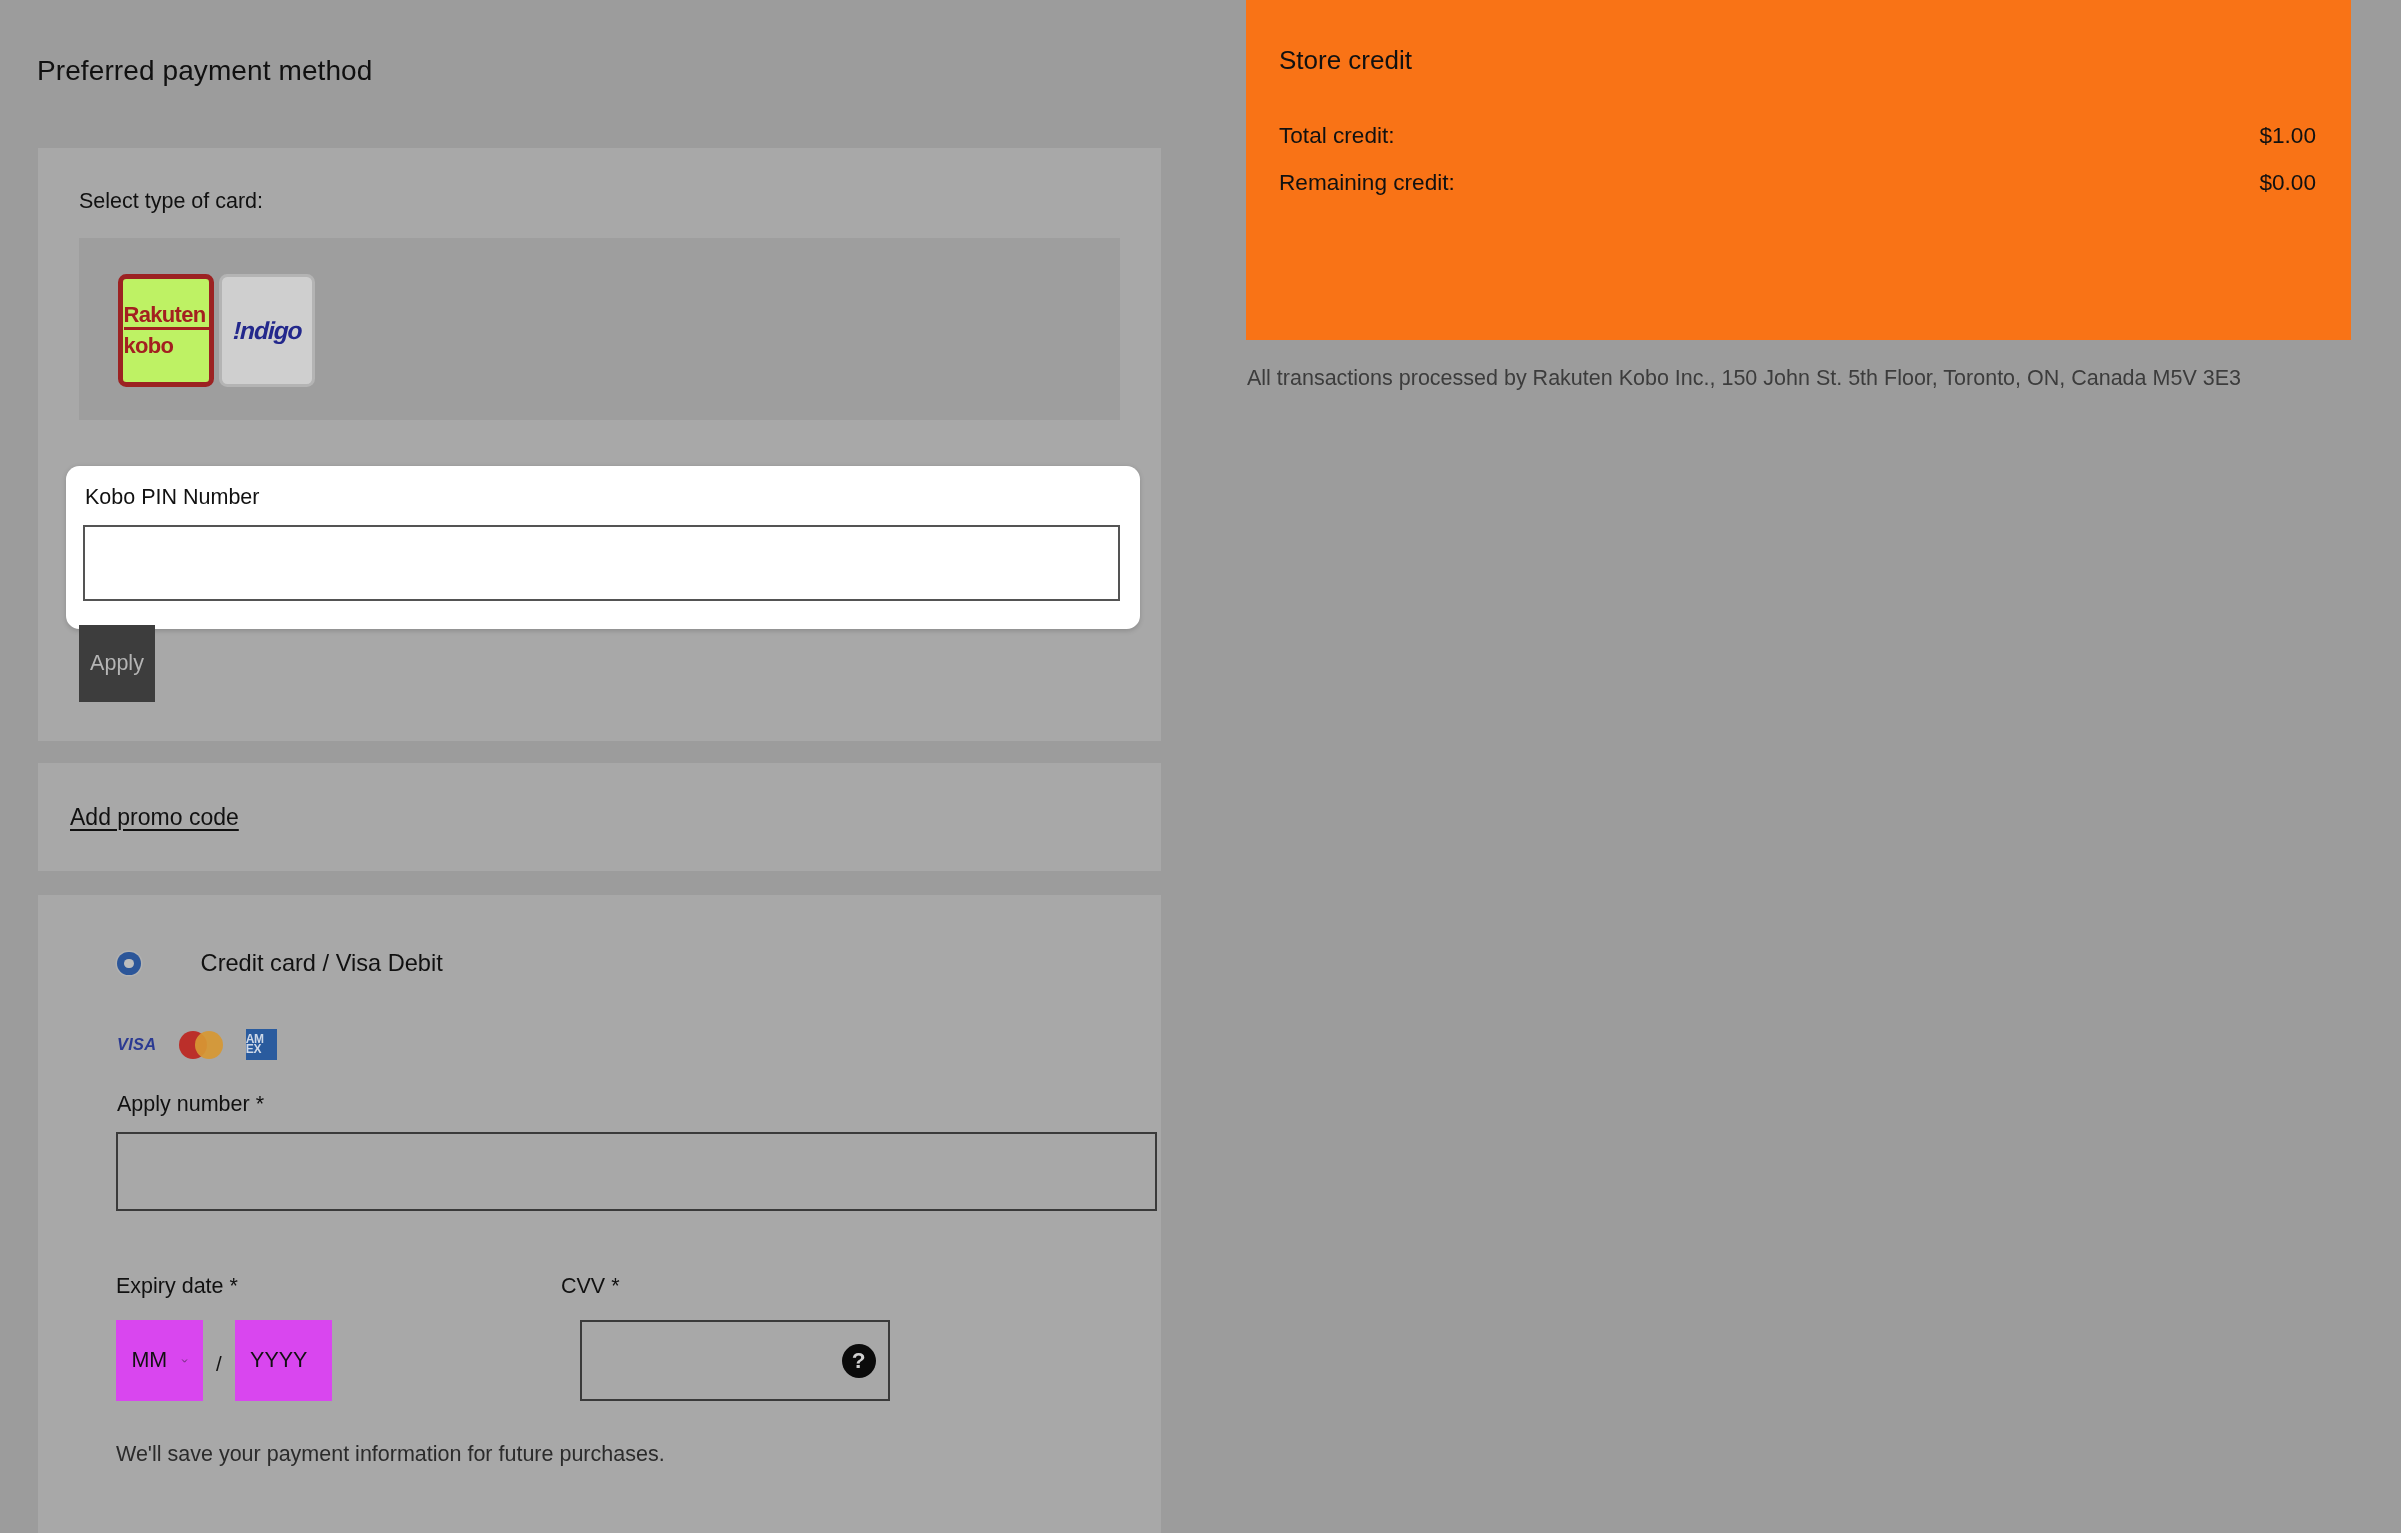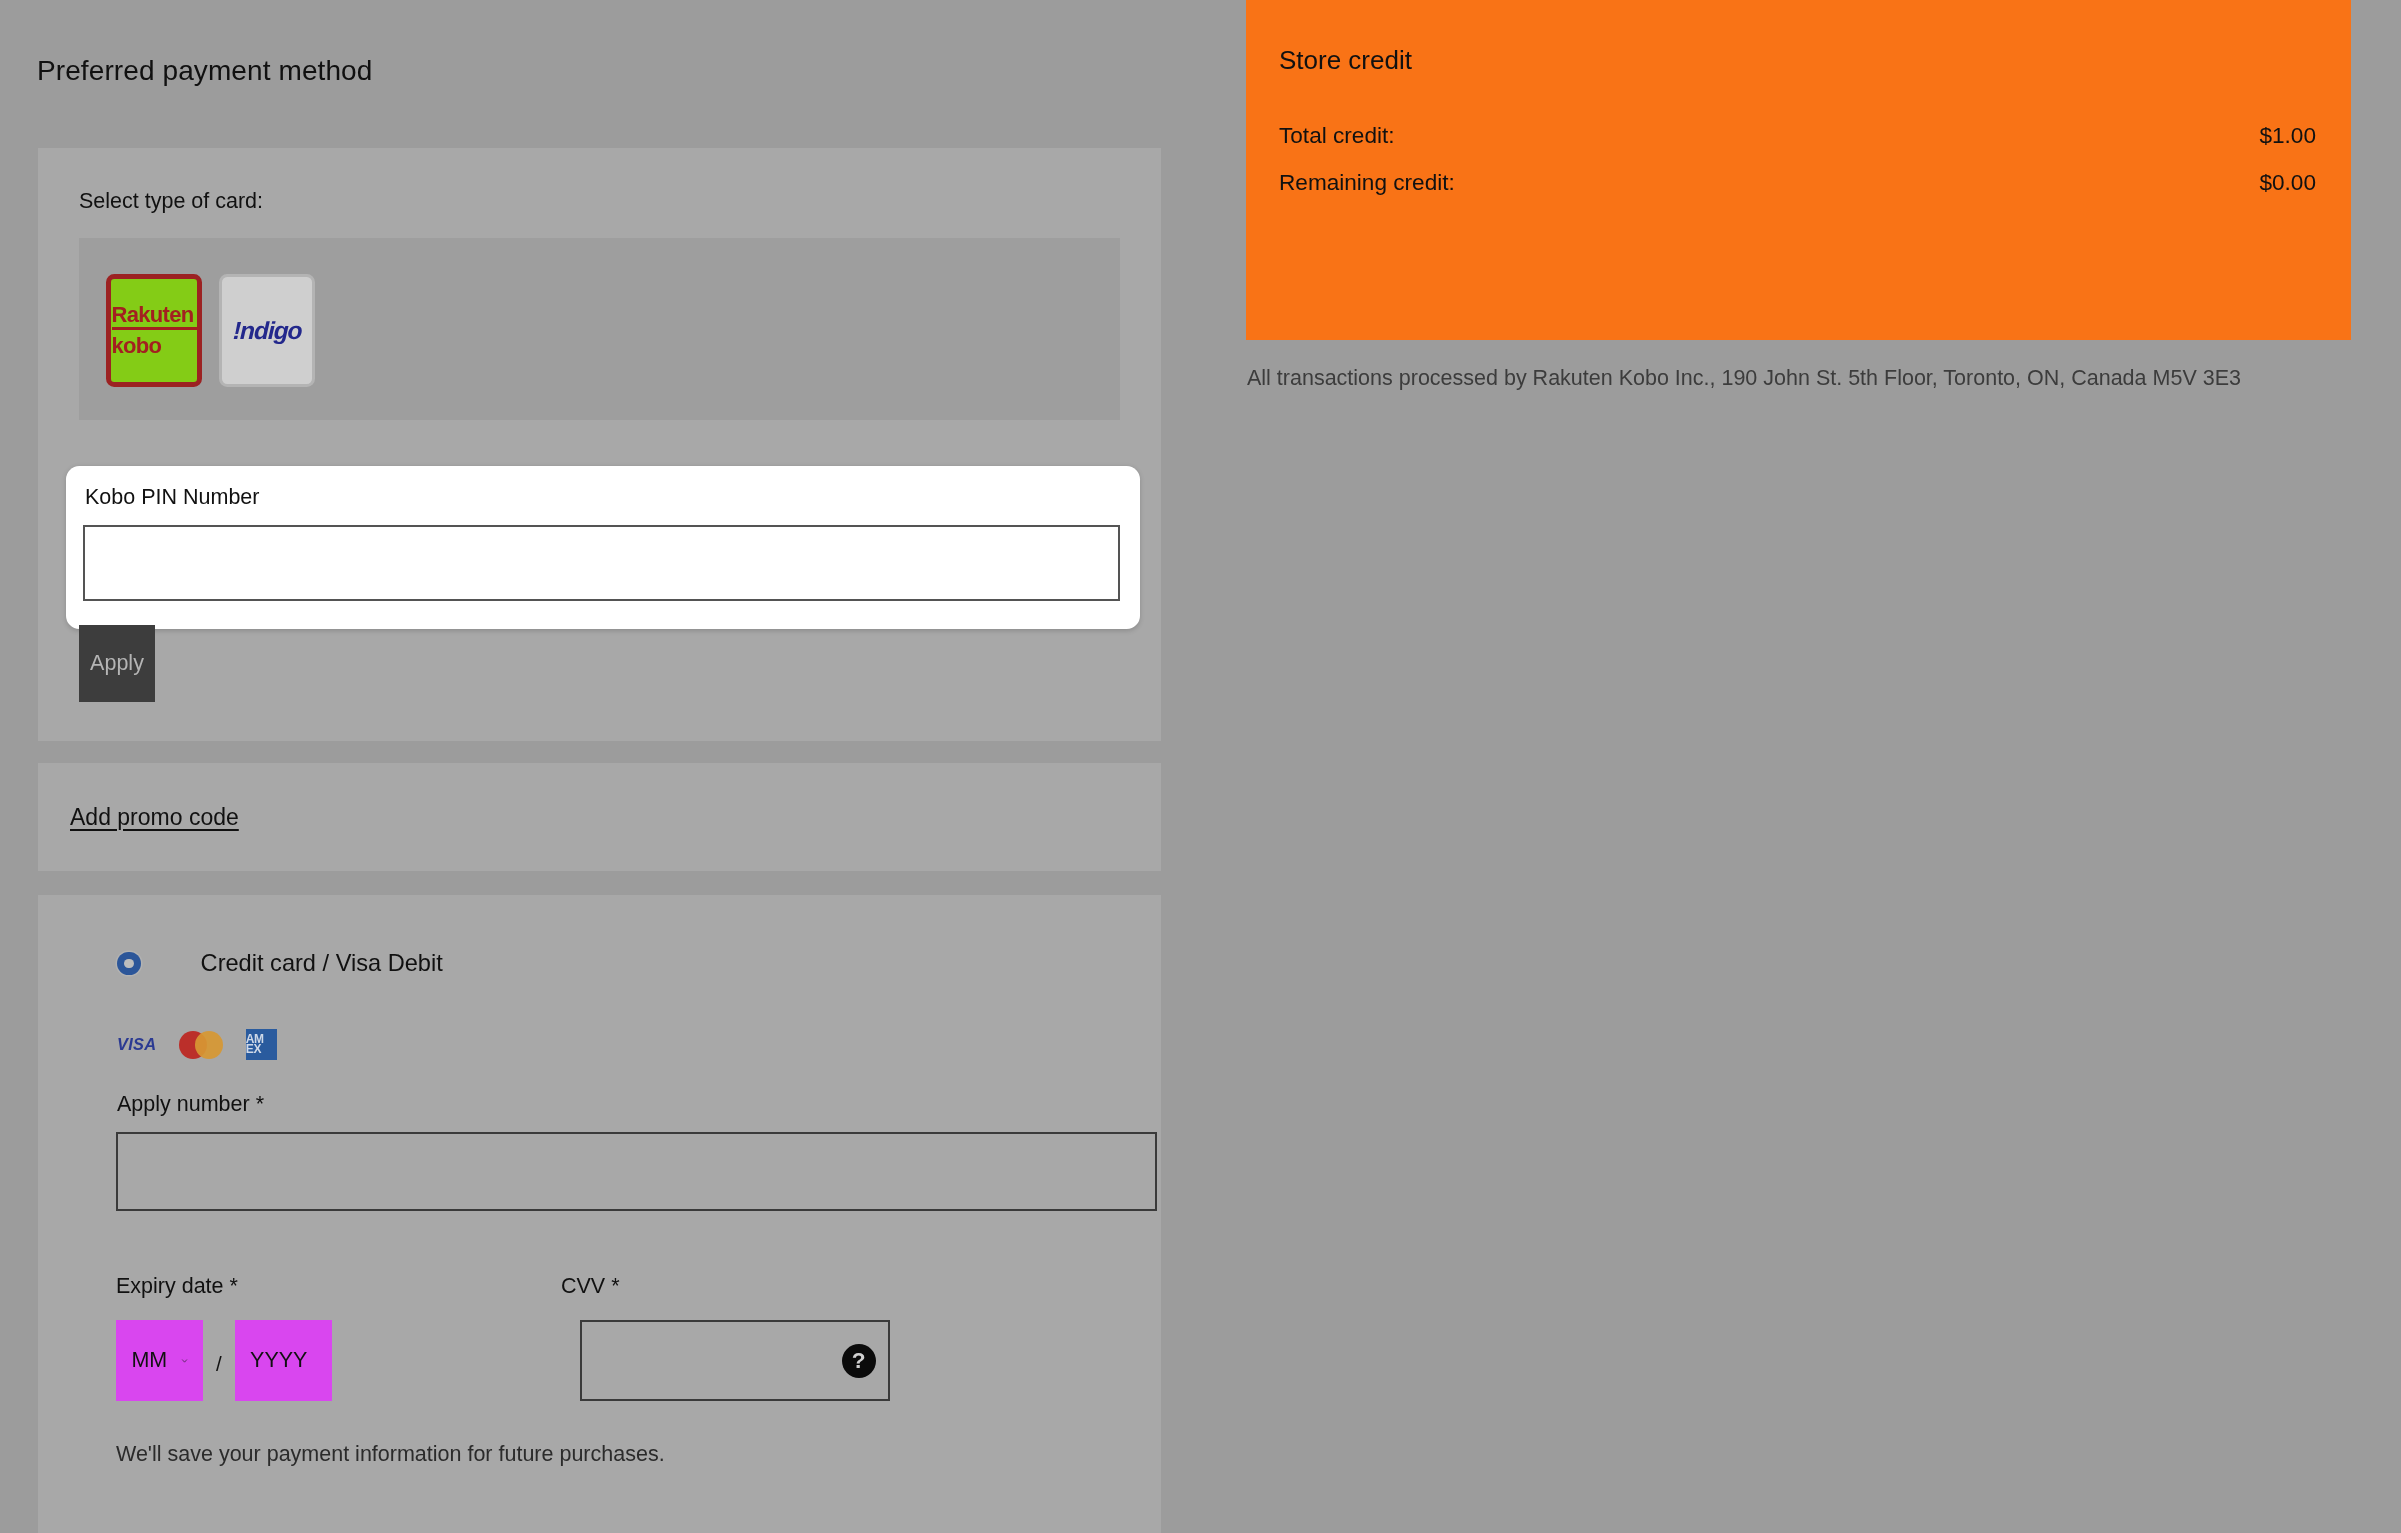--- a/index.html
+++ b/index.html
@@ -64,23 +64,23 @@
     top: 36px;
     width: 96px;
     height: 113px;
     border-radius: 8.2px;
     background: #c9c9c9;
     display: flex;
     align-items: center;
     justify-content: center;
   }
   .card-tile.kobo {
-    left: 27px;
+    left: 39px;
     border: 5.1px solid #9c2222;
-    background: #84cc16;
+    background: #bef264;
   }
   .card-tile.indigo {
     left: 140px;
     border: 3.1px solid #b4b4b4;
     background: #cfcfcf;
   }
   .kobo-mark {
     text-align: left;
     line-height: 1.0;
     padding-left: 2.1px;
@@ -511,18 +511,18 @@
           <span class="lbl">Total credit:</span>
           <span class="val">$1.00</span>
         </div>
         <div class="credit-row">
           <span class="lbl">Remaining credit:</span>
           <span class="val">$0.00</span>
         </div>
       </div>
     </div>
 
-    <div class="legal-note">All transactions processed by Rakuten Kobo Inc., 190 John St. 5th Floor, Toronto, ON, Canada M5V 3E3</div>
+    <div class="legal-note">All transactions processed by Rakuten Kobo Inc., 150 John St. 5th Floor, Toronto, ON, Canada M5V 3E3</div>
 
   </div>
 
 </div>
 
 
 </body></html>

